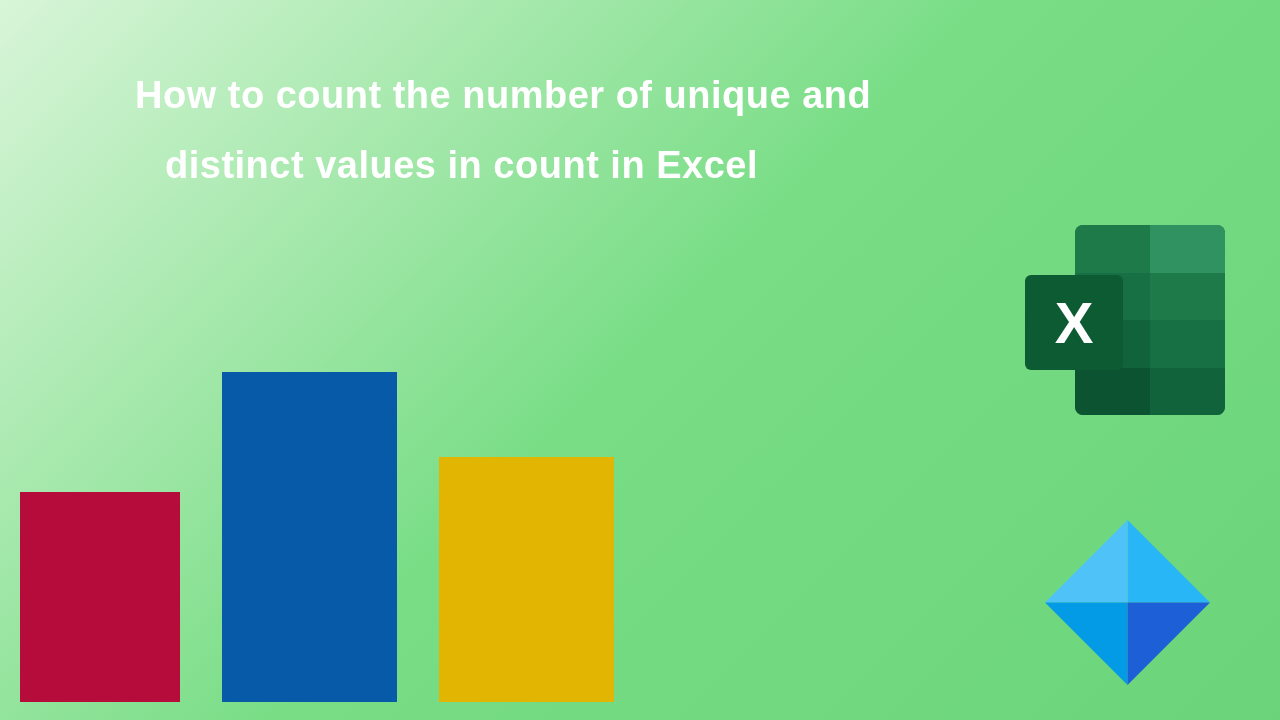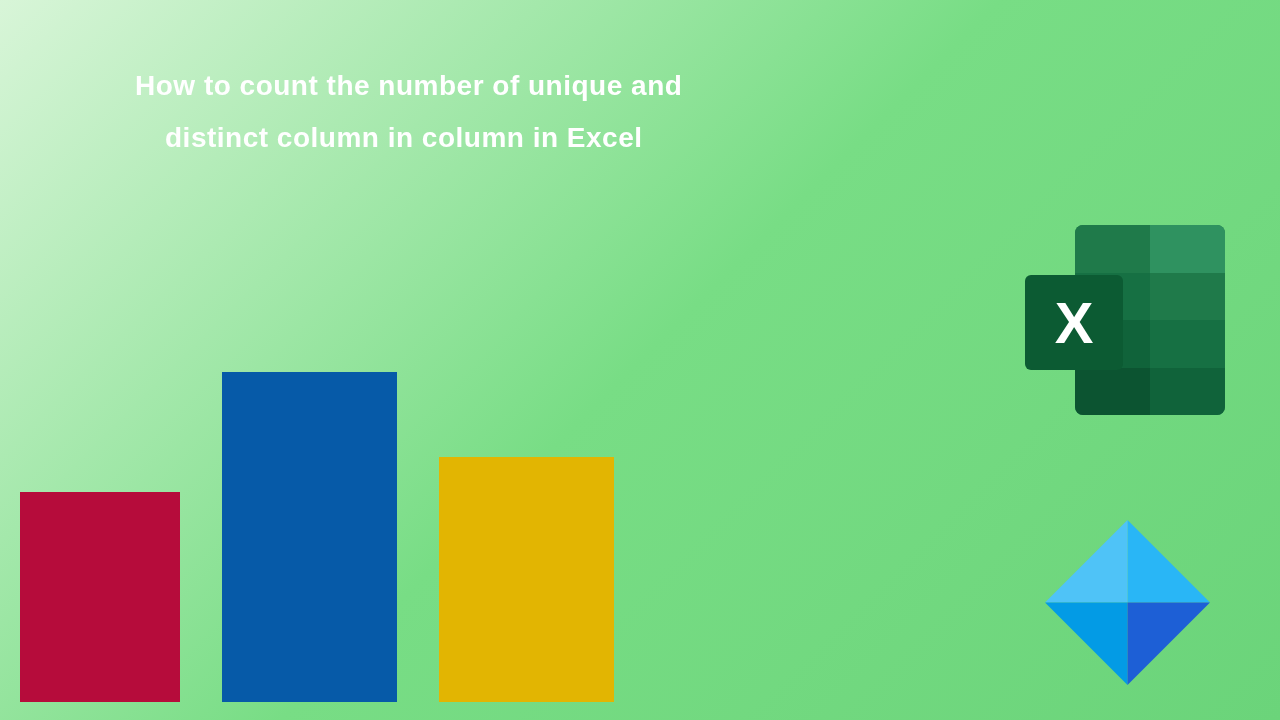--- a/index.html
+++ b/index.html
@@ -9,21 +9,21 @@
     font-family: -apple-system, BlinkMacSystemFont, "Segoe UI", Arial, sans-serif;
     position: relative;
   }
   .title-block {
     position: absolute;
     top: 60px;
     left: 135px;
     right: 145px;
     color: #ffffff;
     font-weight: 800;
-    font-size: 28px;
+    font-size: 38px;
     line-height: 1.85;
     letter-spacing: 0.5px;
   }
   .title-line1 { display: block; text-align: left; }
   .title-line2 { display: block; text-align: left; padding-left: 30px; }
   .bars {
     position: absolute;
     left: 0;
     bottom: 18px;
     height: 340px;
@@ -88,21 +88,21 @@
     bottom: 35px;
     width: 165px;
     height: 165px;
   }
 </style>
 </head>
 <body>
 
 <div class="title-block">
   <span class="title-line1">How to count the number of unique and</span>
-  <span class="title-line2">distinct column in column in Excel</span>
+  <span class="title-line2">distinct values in count in Excel</span>
 </div>
 
 <div class="bars">
   <div class="bar red" style="height: 210px;"></div>
   <div class="bar blue" style="height: 330px;"></div>
   <div class="bar yellow" style="height: 245px;"></div>
 </div>
 
 <div class="excel-logo">
   <div class="excel-sheet">

